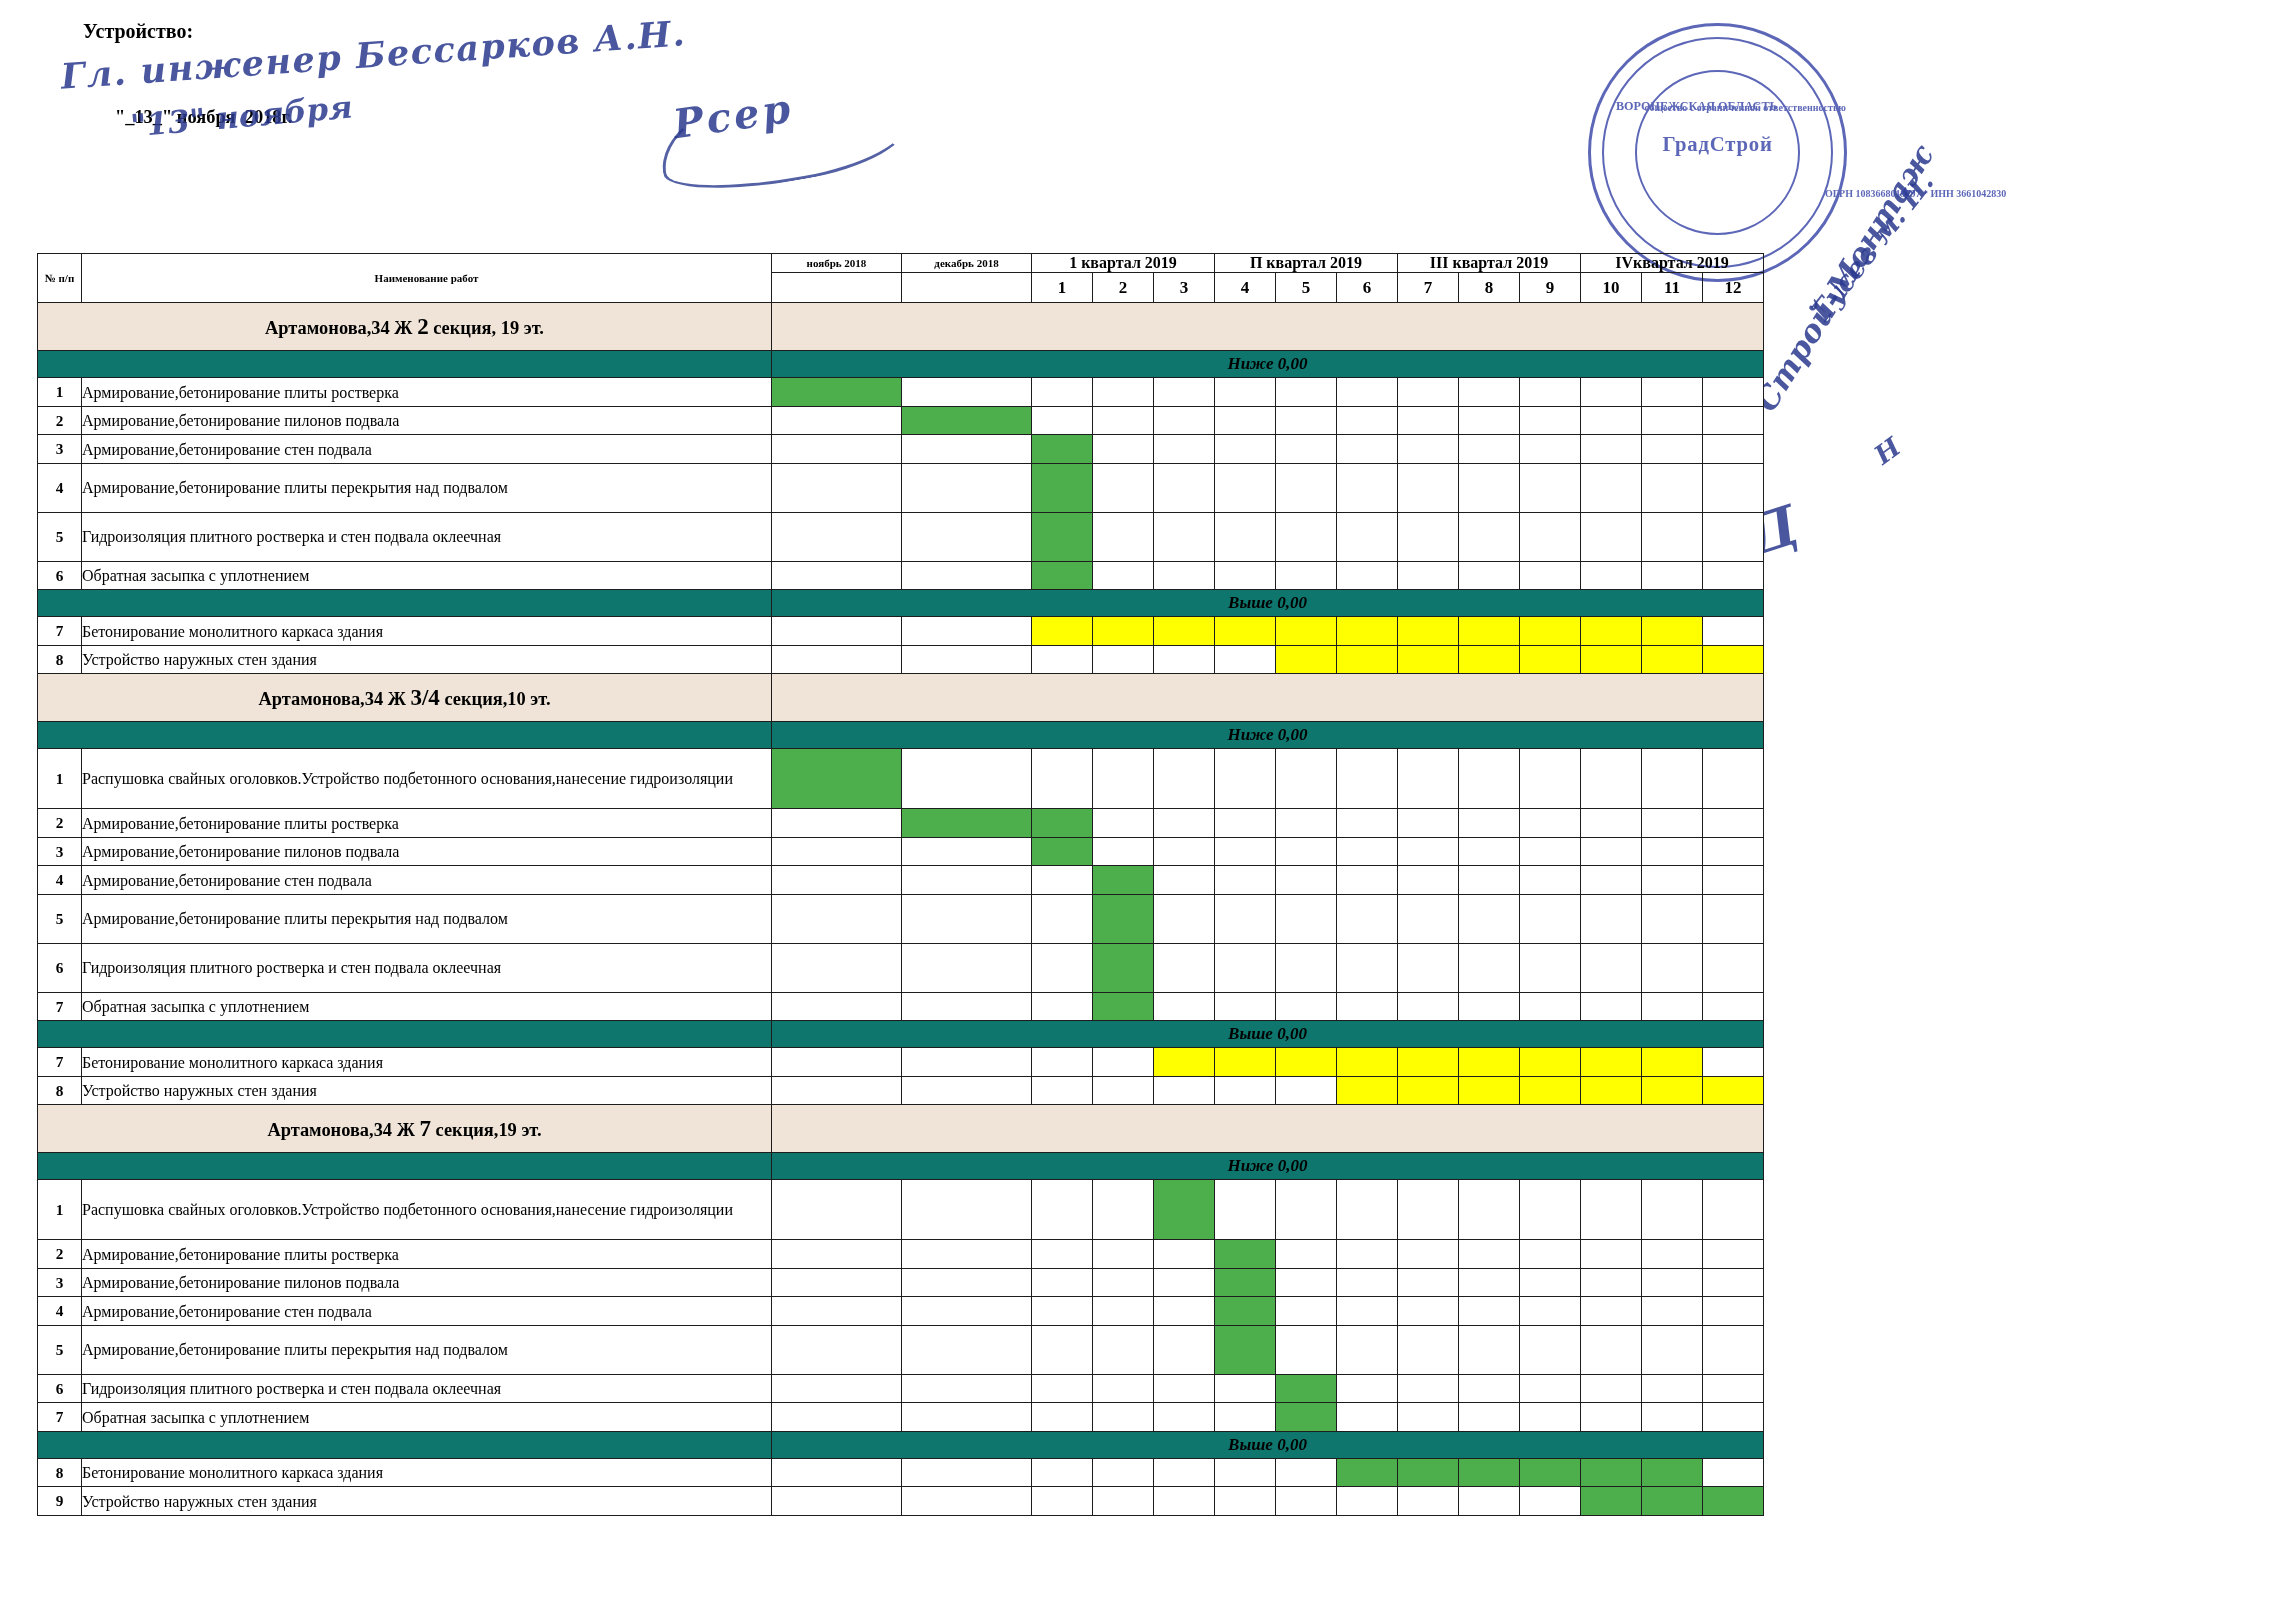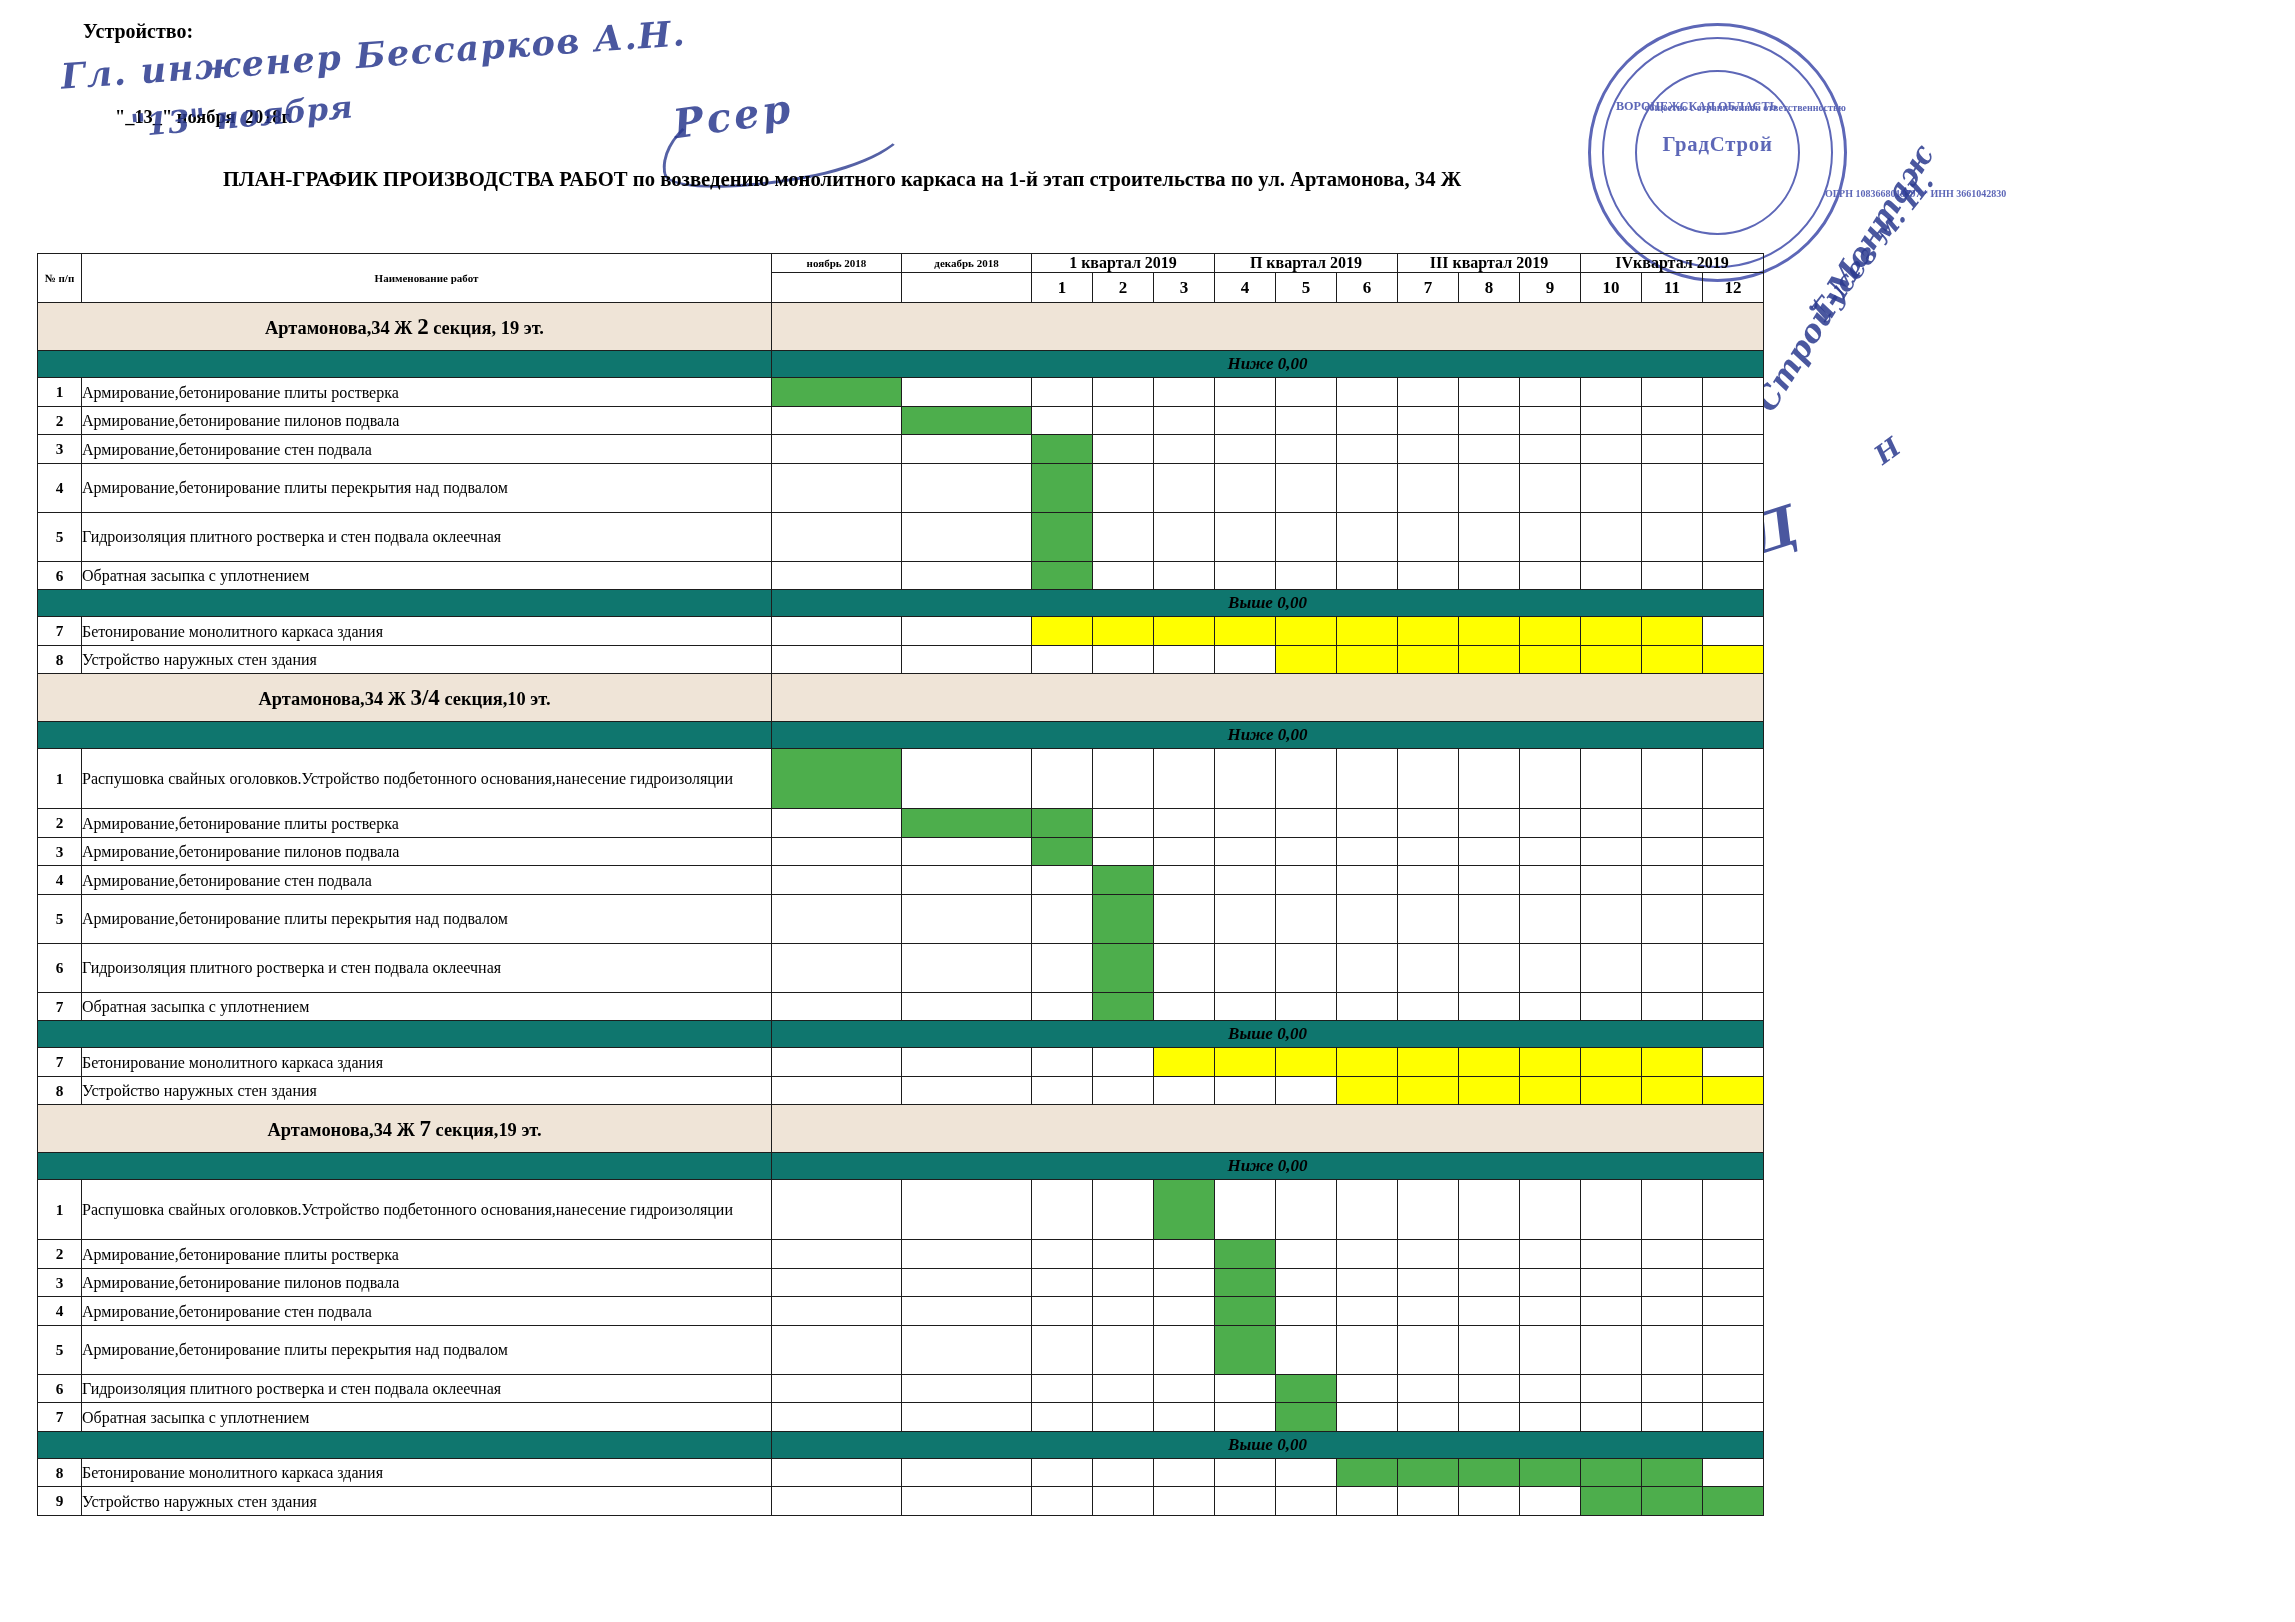--- a/index.html
+++ b/index.html
@@ -227,21 +227,20 @@
     </div>
     <div class="stamp-arc">
       <span style="transform: rotate(-55deg) translate(0,-89px) rotate(55deg); font-size:10px;">общество с ограниченной ответственностью</span>
     </div>
     <div class="stamp-arc">
       <span style="transform: rotate(108deg) translate(0,-113px) rotate(-108deg); font-size:10px;">ОГРН 1083668019797 * ИНН 3661042830</span>
     </div>
     <div class="stamp-core">ГрадСтрой</div>
   </div>
 
-  <div class="doc-title">ПЛАН-ГРАФИК ПРОИЗВОДСТВА РАБОТ по возведению монолитного каркаса  на 1-й этап  строительства     по ул. Артамонова, 34 Ж</div>
 
   <table class="sched">
     <colgroup>
       <col style="width:43px">
       <col style="width:689px">
       <col style="width:129px">
       <col style="width:129px">
       <col style="width:60px">
         <col style="width:60px">
         <col style="width:60px">

